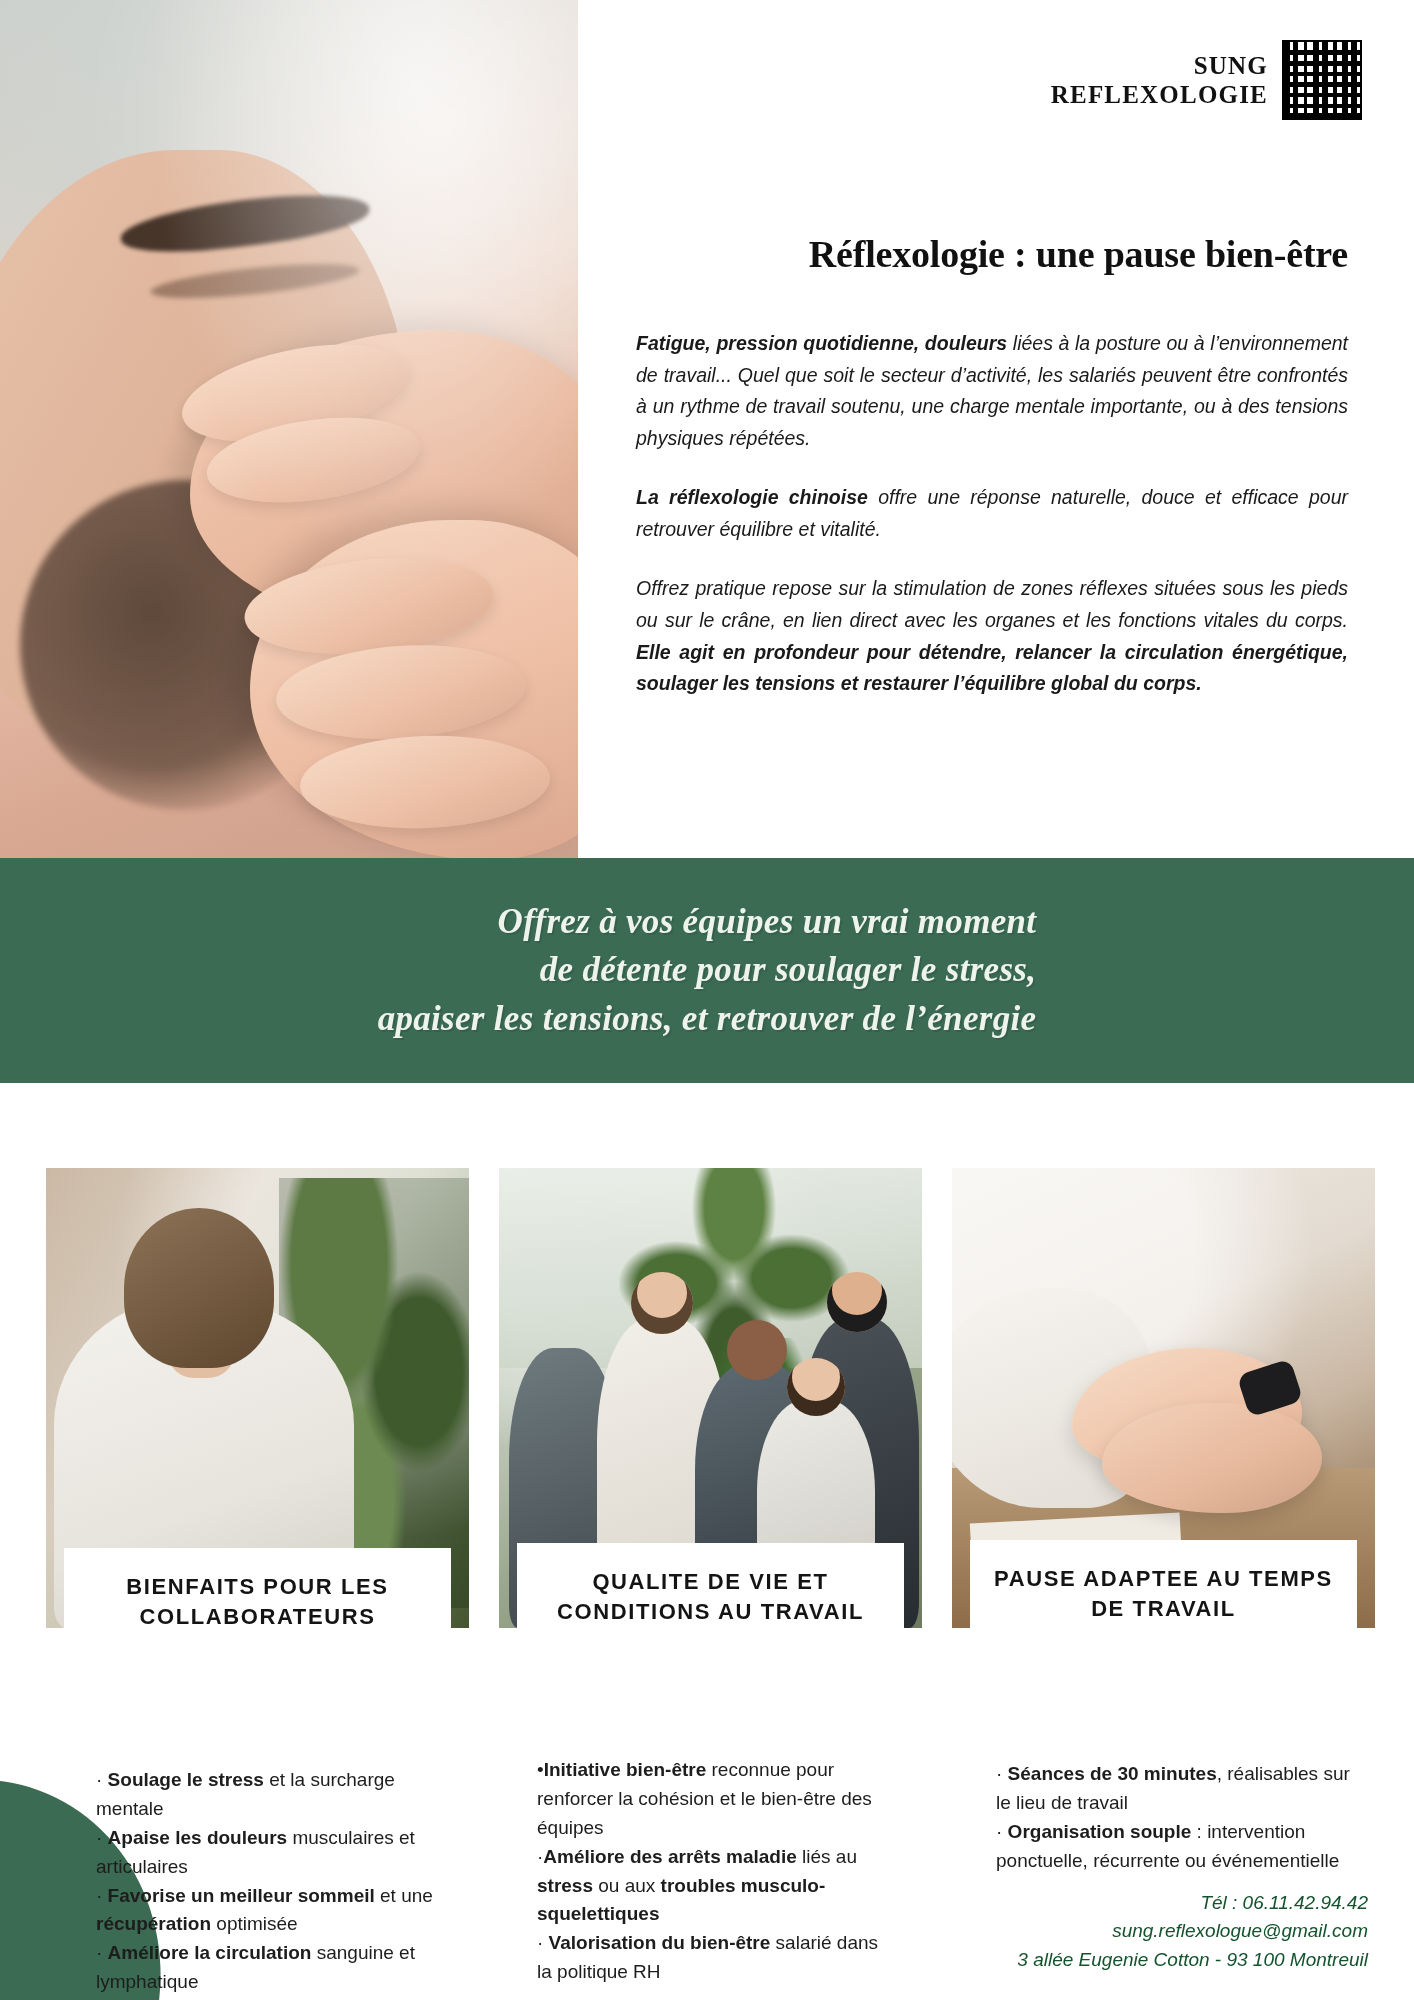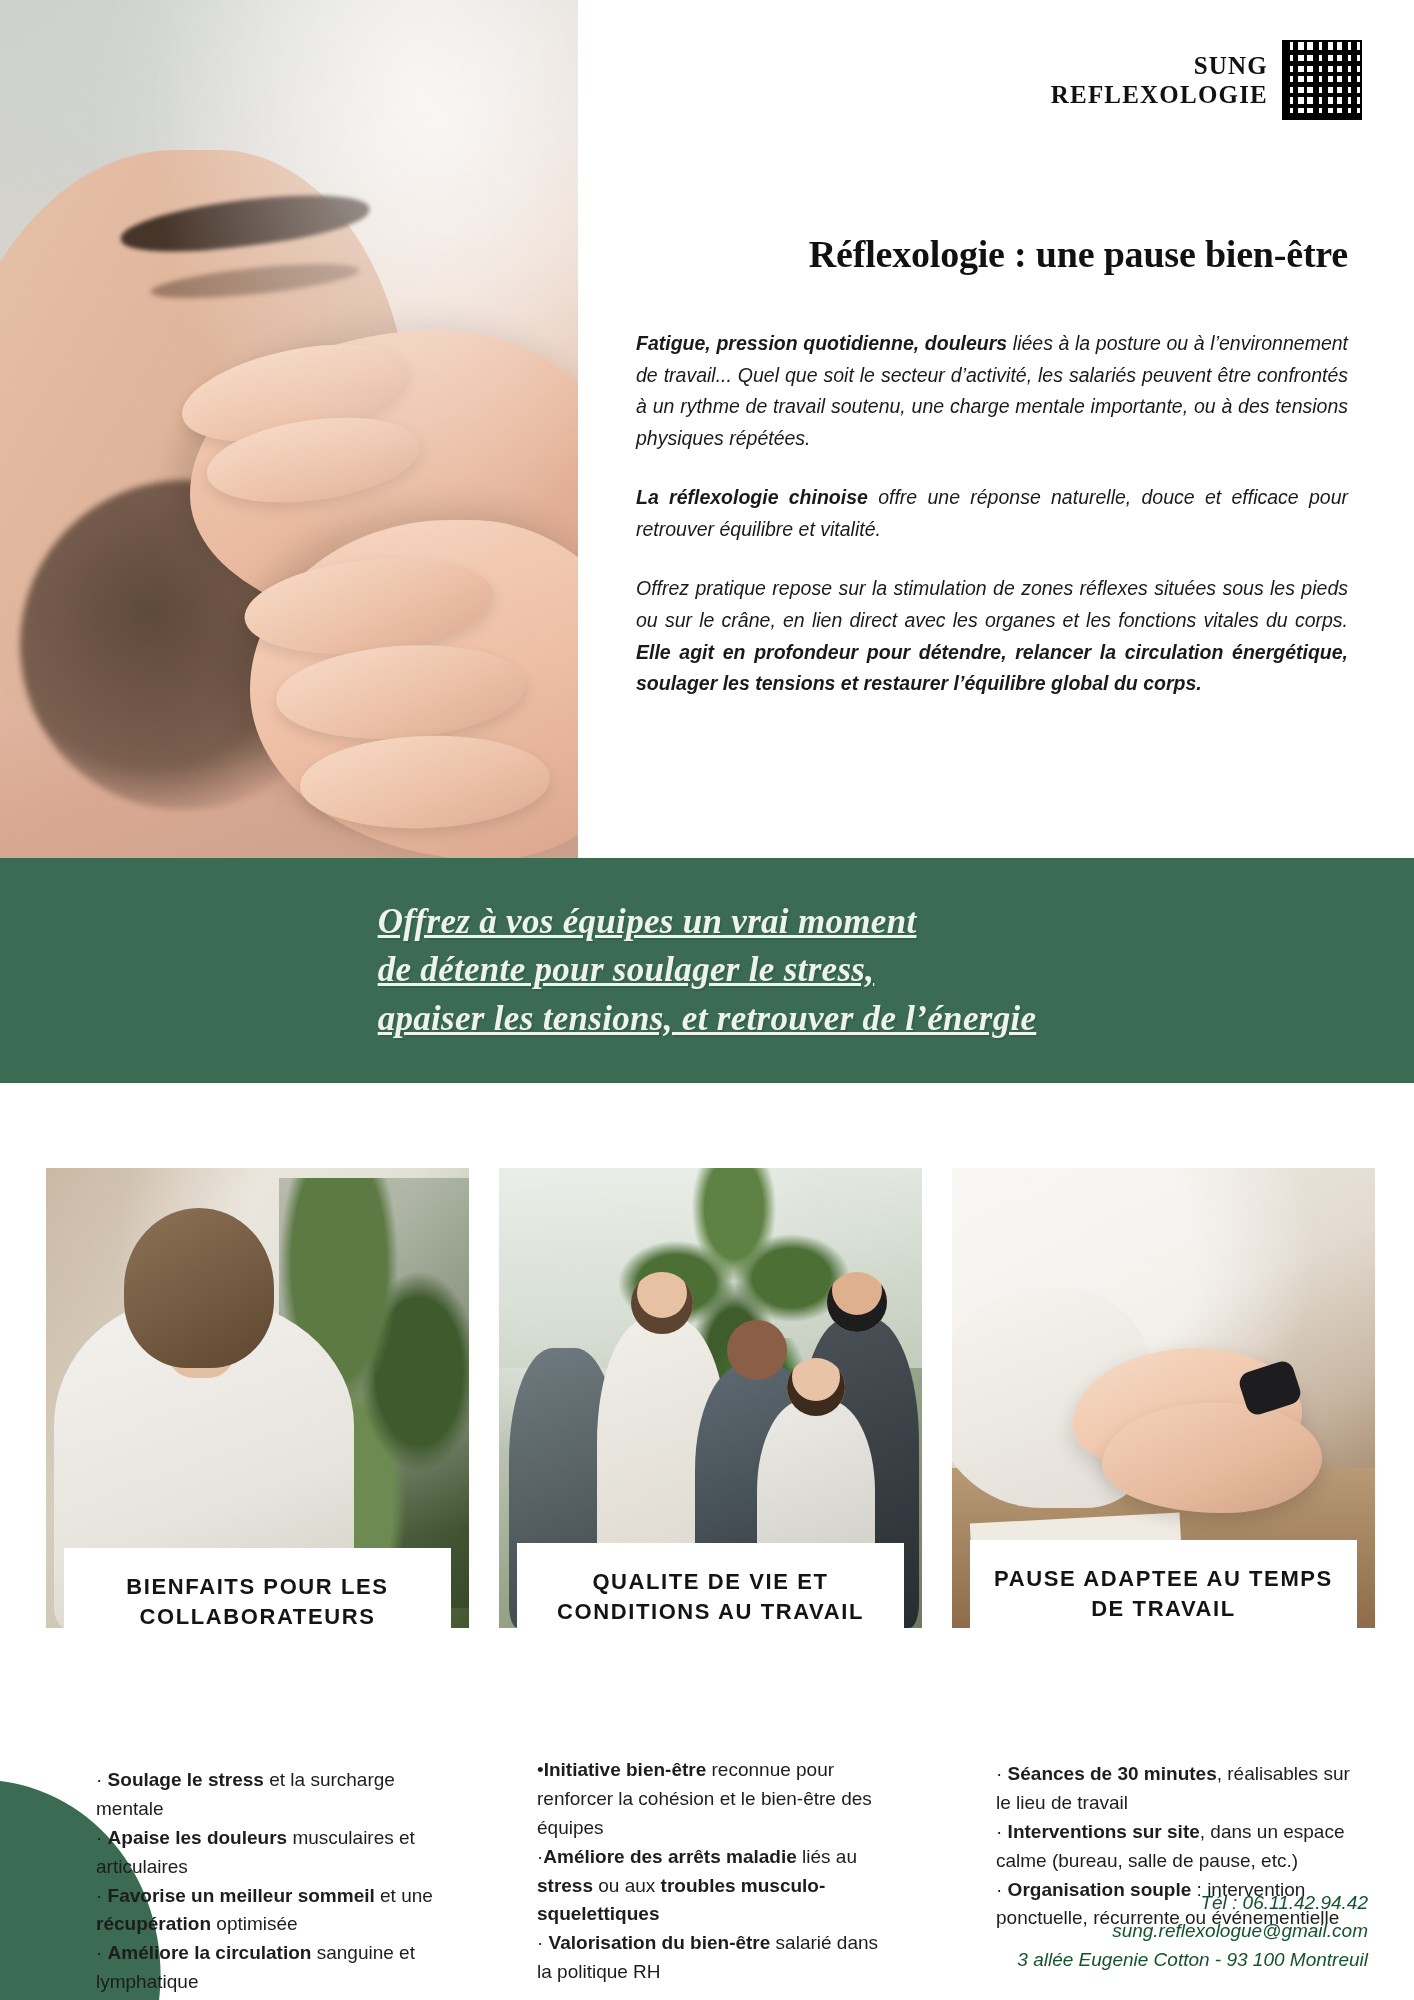--- a/index.html
+++ b/index.html
@@ -161,30 +161,29 @@
   .banner {
     position: absolute;
     left: 0; top: 858px;
     width: 1414px; height: 225px;
     background: #3b6b52;
     display: flex;
     align-items: center;
     justify-content: center;
   }
   .banner-inner {
-    text-align: left;
+    text-align: right;
     color: #eef3ec;
     font-family: "Liberation Serif", serif;
     font-style: italic;
     font-weight: bold;
     font-size: 35px;
     line-height: 1.38;
     letter-spacing: 0.3px;
     text-shadow: 2px 2px 0 rgba(0,0,0,0.10);
-    text-decoration: underline;
   }
 
   
   .leaf {
     position: absolute;
     left: -60px; bottom: -40px;
     width: 230px; height: 250px;
     background: #3b6b52;
     border-radius: 0 80% 0 40%;
     transform: rotate(8deg);
@@ -487,21 +486,20 @@
           <div class="handB"></div>
           <div class="watch"></div>
         </div>
         <div class="card-label">
           <div class="t">PAUSE ADAPTEE AU TEMPS DE TRAVAIL</div>
 
         </div>
       </div>
       <div class="card-body">
         <p><span>· </span><b>Séances de 30 minutes</b><span>, réalisables sur le lieu de travail</span></p>
-        <p><span>· </span><b>Interventions sur site</b><span>, dans un espace calme (bureau, salle de pause, etc.)</span></p>
         <p><span>· </span><b>Organisation souple</b><span> : intervention ponctuelle, récurrente ou événementielle</span></p>
       </div>
     </div>
 
   </div>
 
   <div class="contact">
     <div>Tél :  06.11.42.94.42</div>
     <div>sung.reflexologue@gmail.com</div>
     <div>3 allée Eugenie Cotton - 93 100 Montreuil</div>

